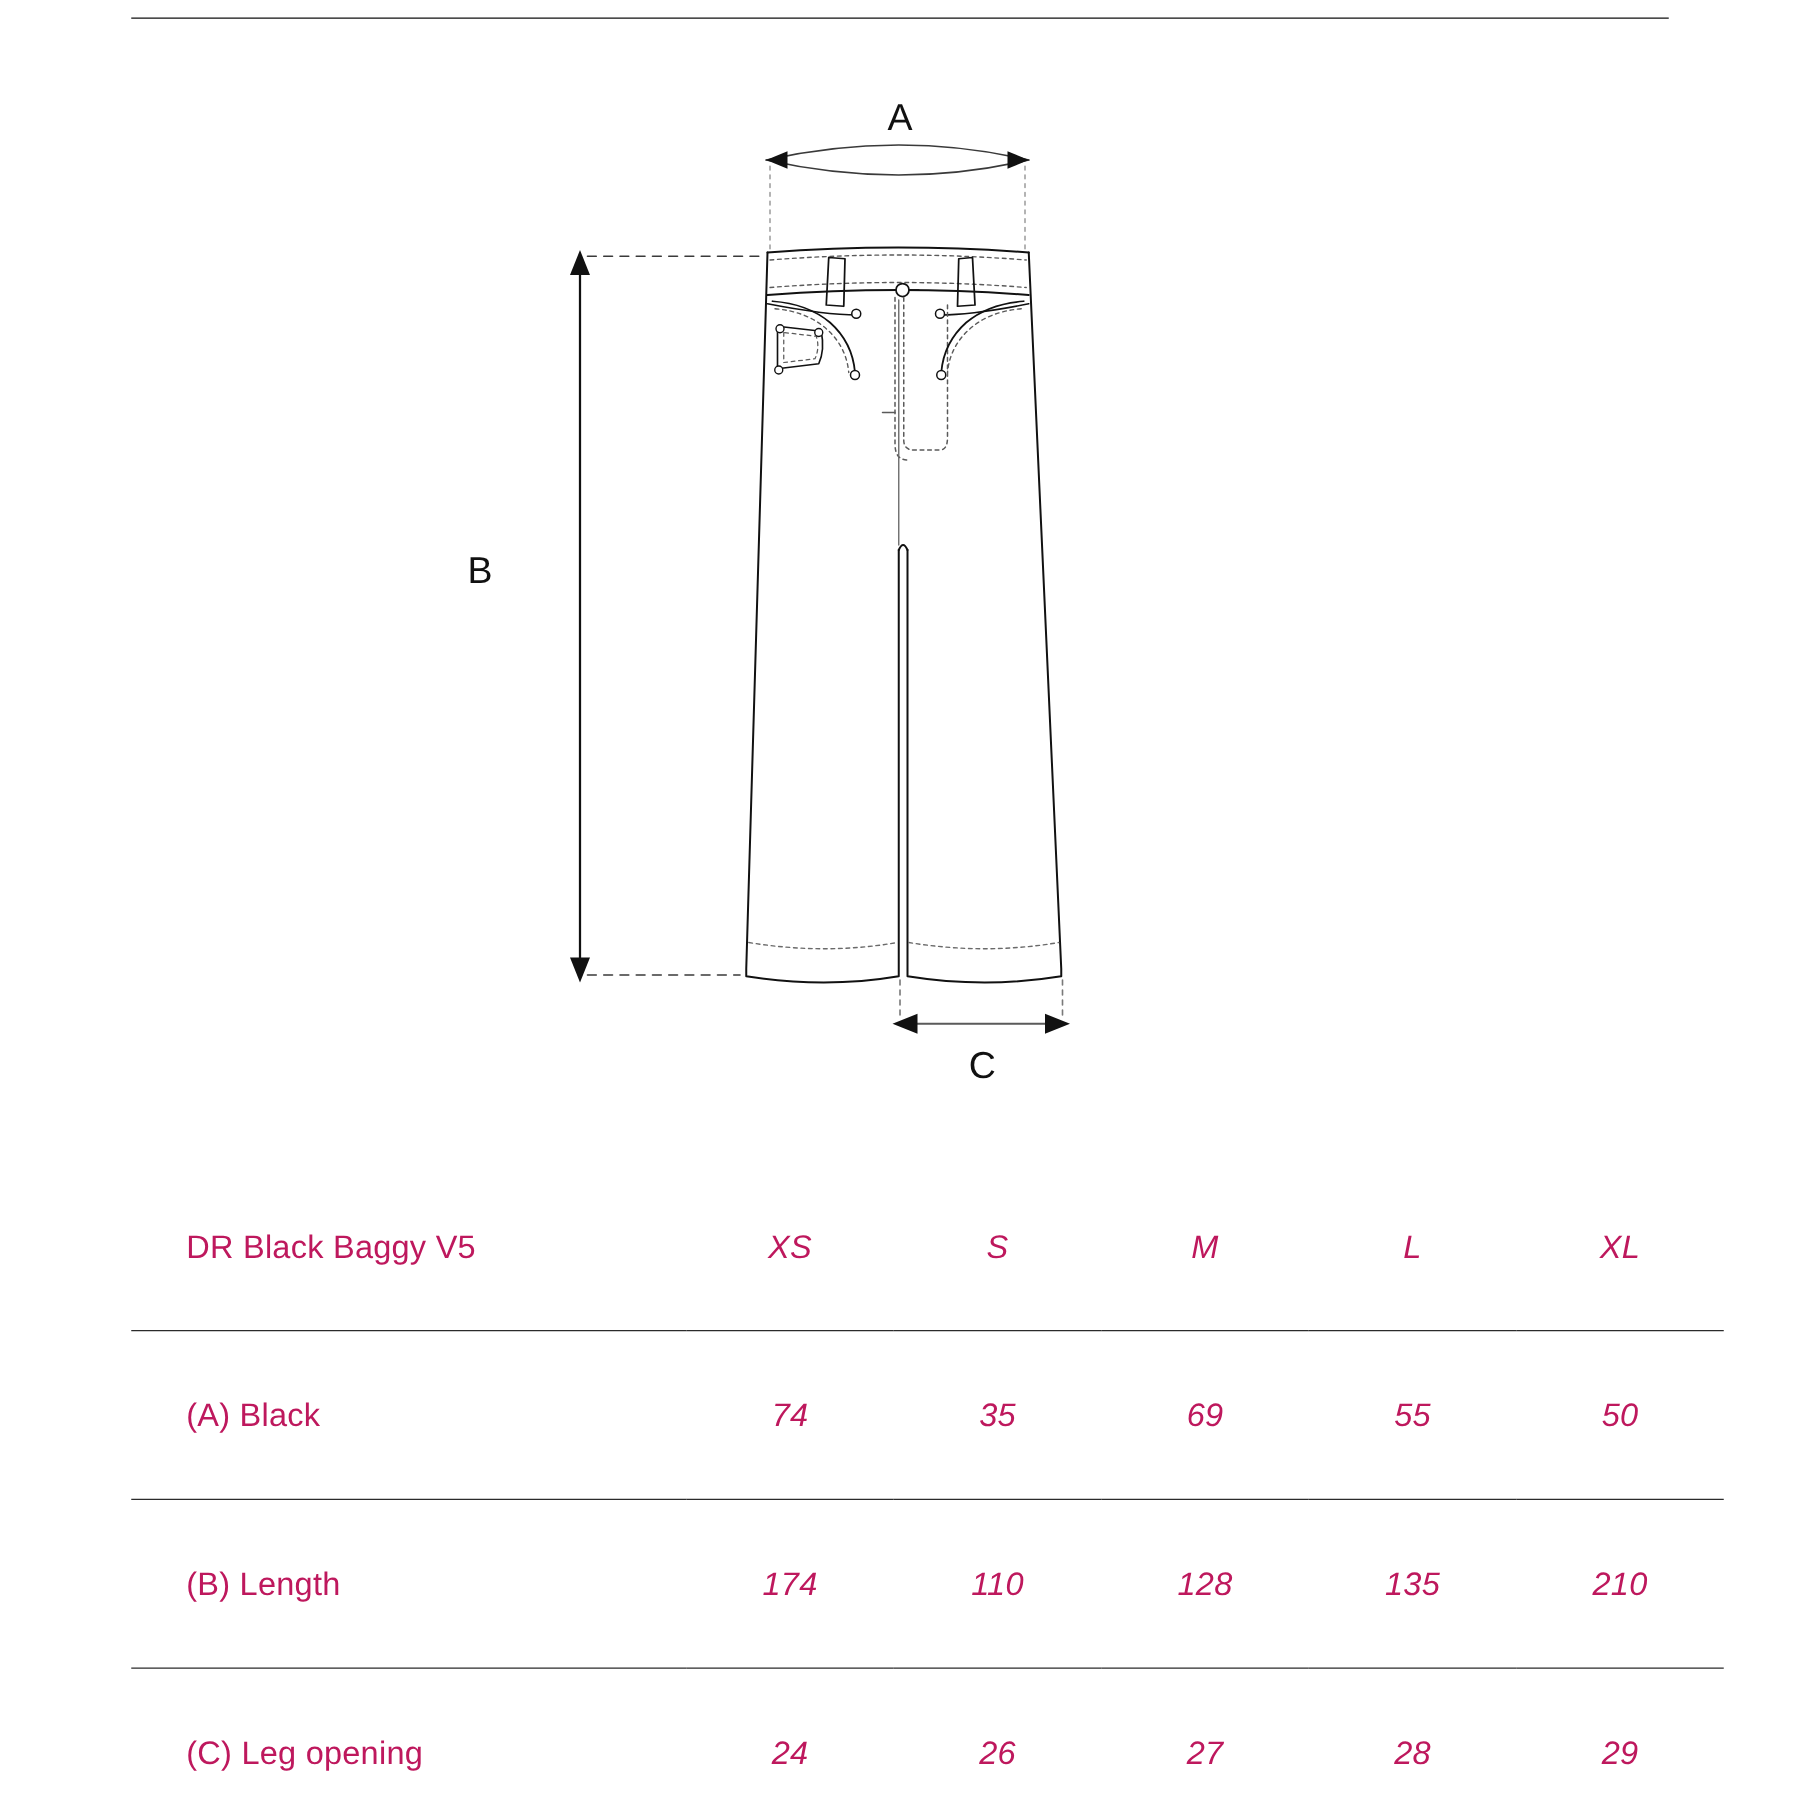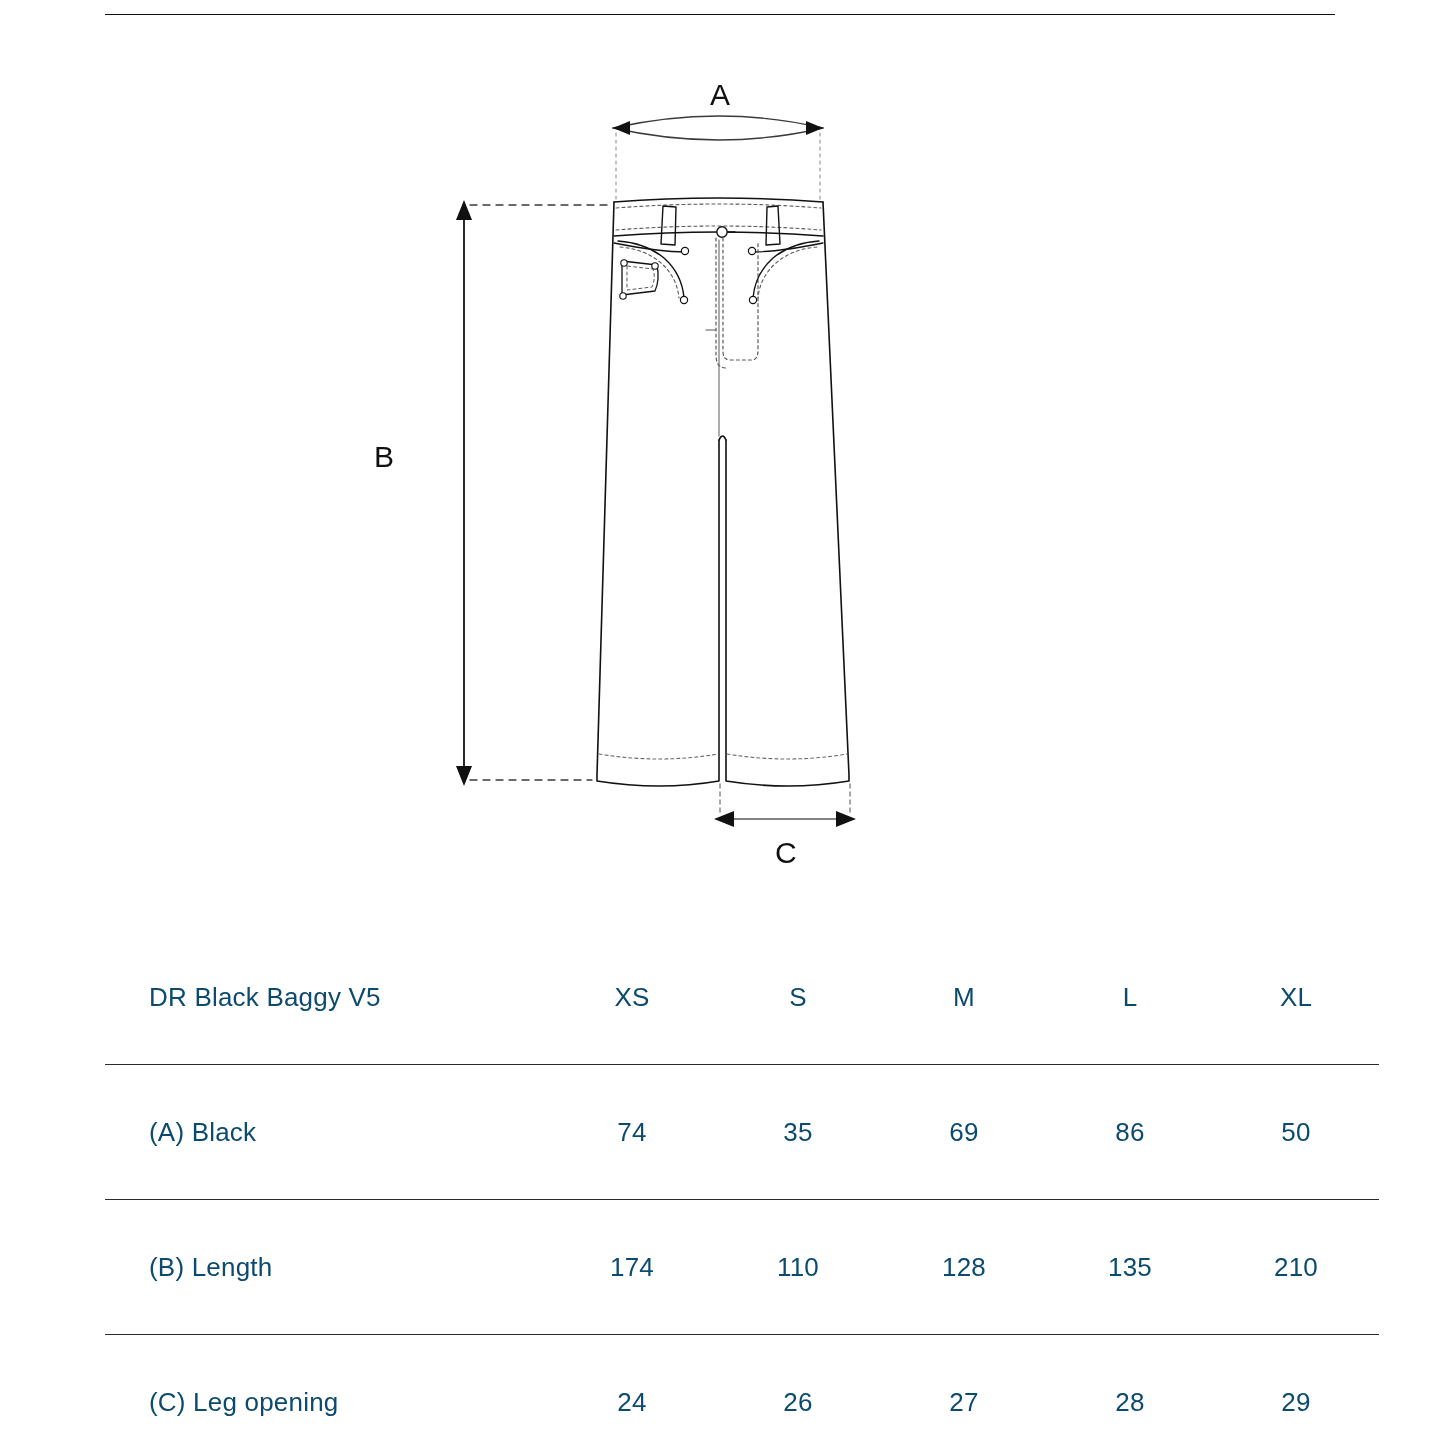--- a/index.html
+++ b/index.html
@@ -68,34 +68,35 @@
     border-collapse: collapse;
     table-layout: fixed;
   }
   .size-table td {
     padding: 0;
     border: 0;
     height: 134px;
     vertical-align: middle;
     font-size: 26px;
     font-weight: 400;
-    color: #0c4a6e;
+    color: #be185d;
     letter-spacing: 0.2px;
   }
   .size-table tr + tr td {
     border-top: 1px solid #2b2b2b;
   }
   .col-label {
     width: 400px;
     text-align: left;
     padding-left: 44px !important;
   }
   .col-size {
     width: 166px;
     text-align: center;
+    font-style: italic;
   }
   .hdr-name { font-size: 28px; }
   .hdr-size { font-size: 27px; }
 </style>
 </head>
 <body>
 
 <div id="page">
 
   <div class="top-rule"></div>
@@ -217,21 +218,21 @@
         <td class="col-size hdr-size">M</td>
         <td class="col-size hdr-size">L</td>
         <td class="col-size hdr-size">XL</td>
       </tr>
 
       <tr>
         <td class="col-label">(A) Black</td>
         <td class="col-size">74</td>
         <td class="col-size">35</td>
         <td class="col-size">69</td>
-        <td class="col-size">86</td>
+        <td class="col-size">55</td>
         <td class="col-size">50</td>
       </tr>
 
       <tr>
         <td class="col-label">(B) Length</td>
         <td class="col-size">174</td>
         <td class="col-size">110</td>
         <td class="col-size">128</td>
         <td class="col-size">135</td>
         <td class="col-size">210</td>

